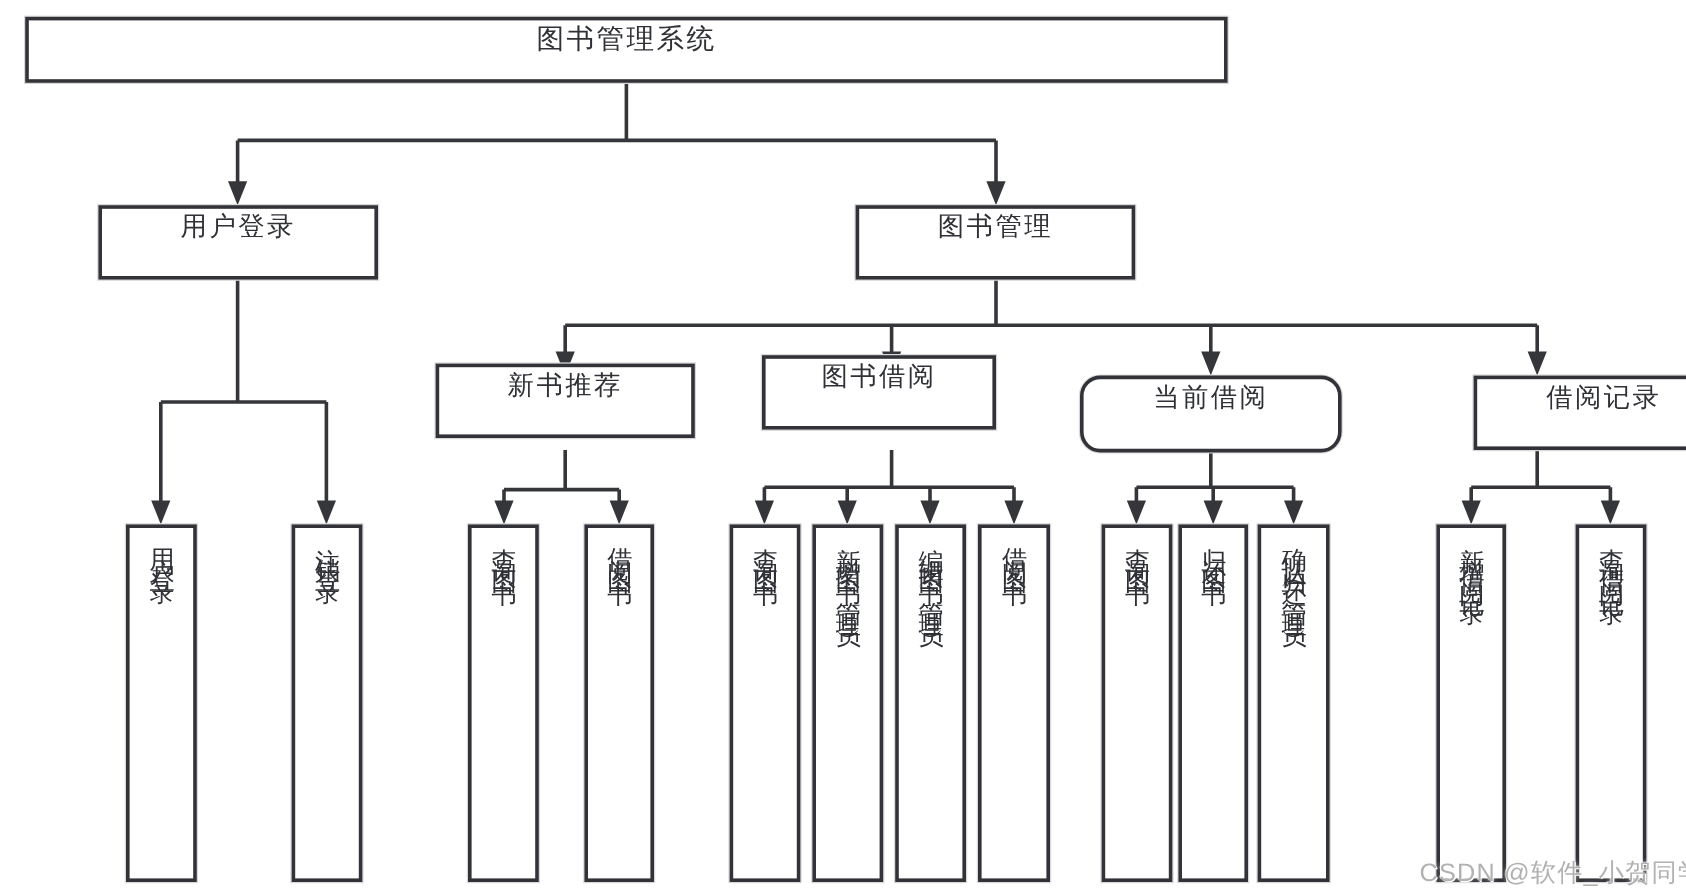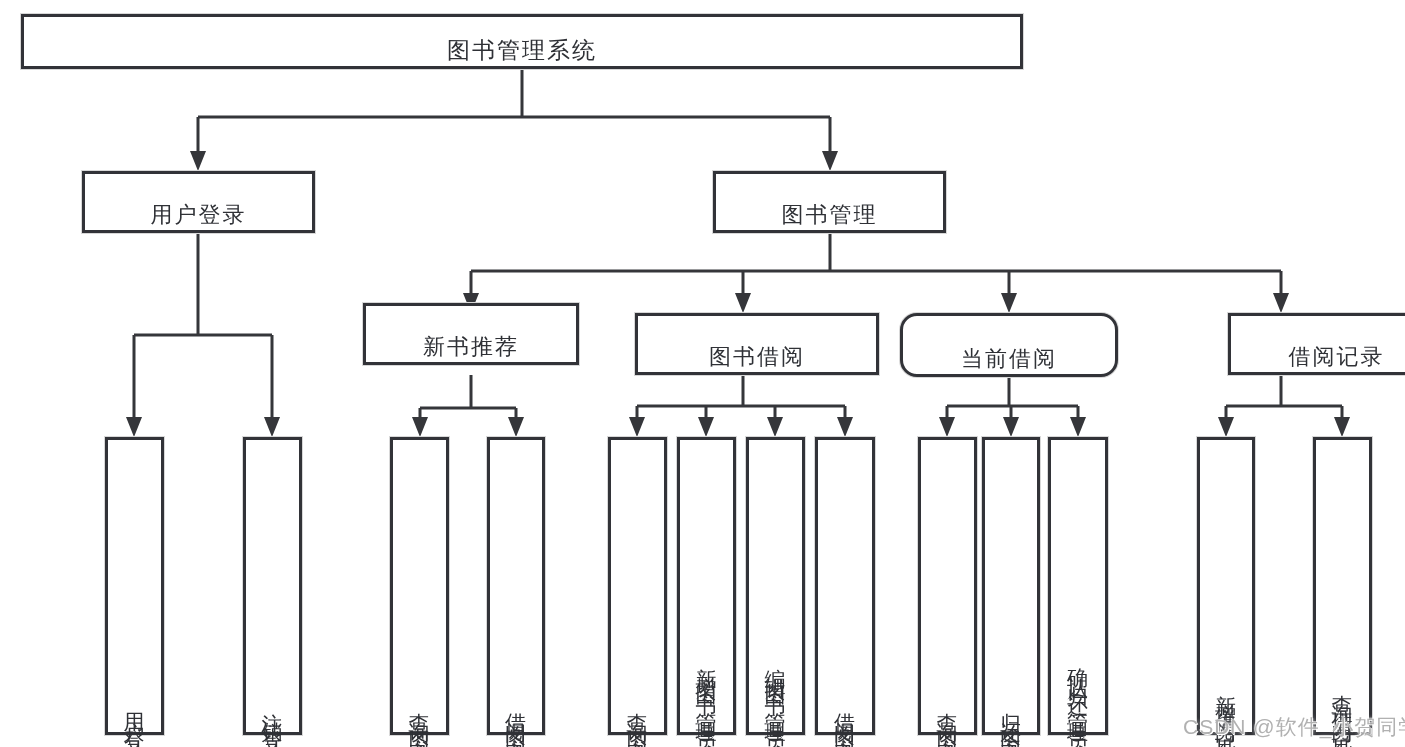--- a/index.html
+++ b/index.html
@@ -11,21 +11,21 @@
     font-family: "Liberation Sans", "DejaVu Sans", sans-serif;
     overflow: hidden;
   }
   svg.wires { position: absolute; left: 0; top: 0; z-index: 1; }
   .node {
     position: absolute;
     box-sizing: border-box;
     border: 3px solid #323338;
     background: #ffffff;
     display: flex;
-    align-items: flex-end;
+    align-items: flex-start;
     justify-content: center;
     z-index: 2;
     box-shadow: 0 0 0 1px #d8d8d8;
   }
   .node .label {
     color: #2f3136;
     white-space: nowrap;
   }
   .node-h .label {
     font-size: 22px;
@@ -103,21 +103,21 @@
   <div class="node node-h" style="left:82px; top:171px; width:233px; height:62px;">
     <span class="label">用户登录</span>
   </div>
   <div class="node node-h" style="left:713px; top:171px; width:233px; height:62px;">
     <span class="label">图书管理</span>
   </div>
 
   <div class="node node-h" style="left:363px; top:303px; width:216px; height:62px;">
     <span class="label">新书推荐</span>
   </div>
-  <div class="node node-h" style="left:635px; top:313px; width:244px; height:62px;">
+  <div class="node node-h" style="left:635px; top:296px; width:195px; height:62px;">
     <span class="label">图书借阅</span>
   </div>
   <div class="node node-h" style="left:900px; top:313px; width:218px; height:64px;border-radius:17px;">
     <span class="label">当前借阅</span>
   </div>
   <div class="node node-h" style="left:1228px; top:313px; width:217px; height:62px;">
     <span class="label">借阅记录</span>
   </div>
 
   <div class="node node-v" style="left:105px; top:437px; width:59px; height:298px;">

